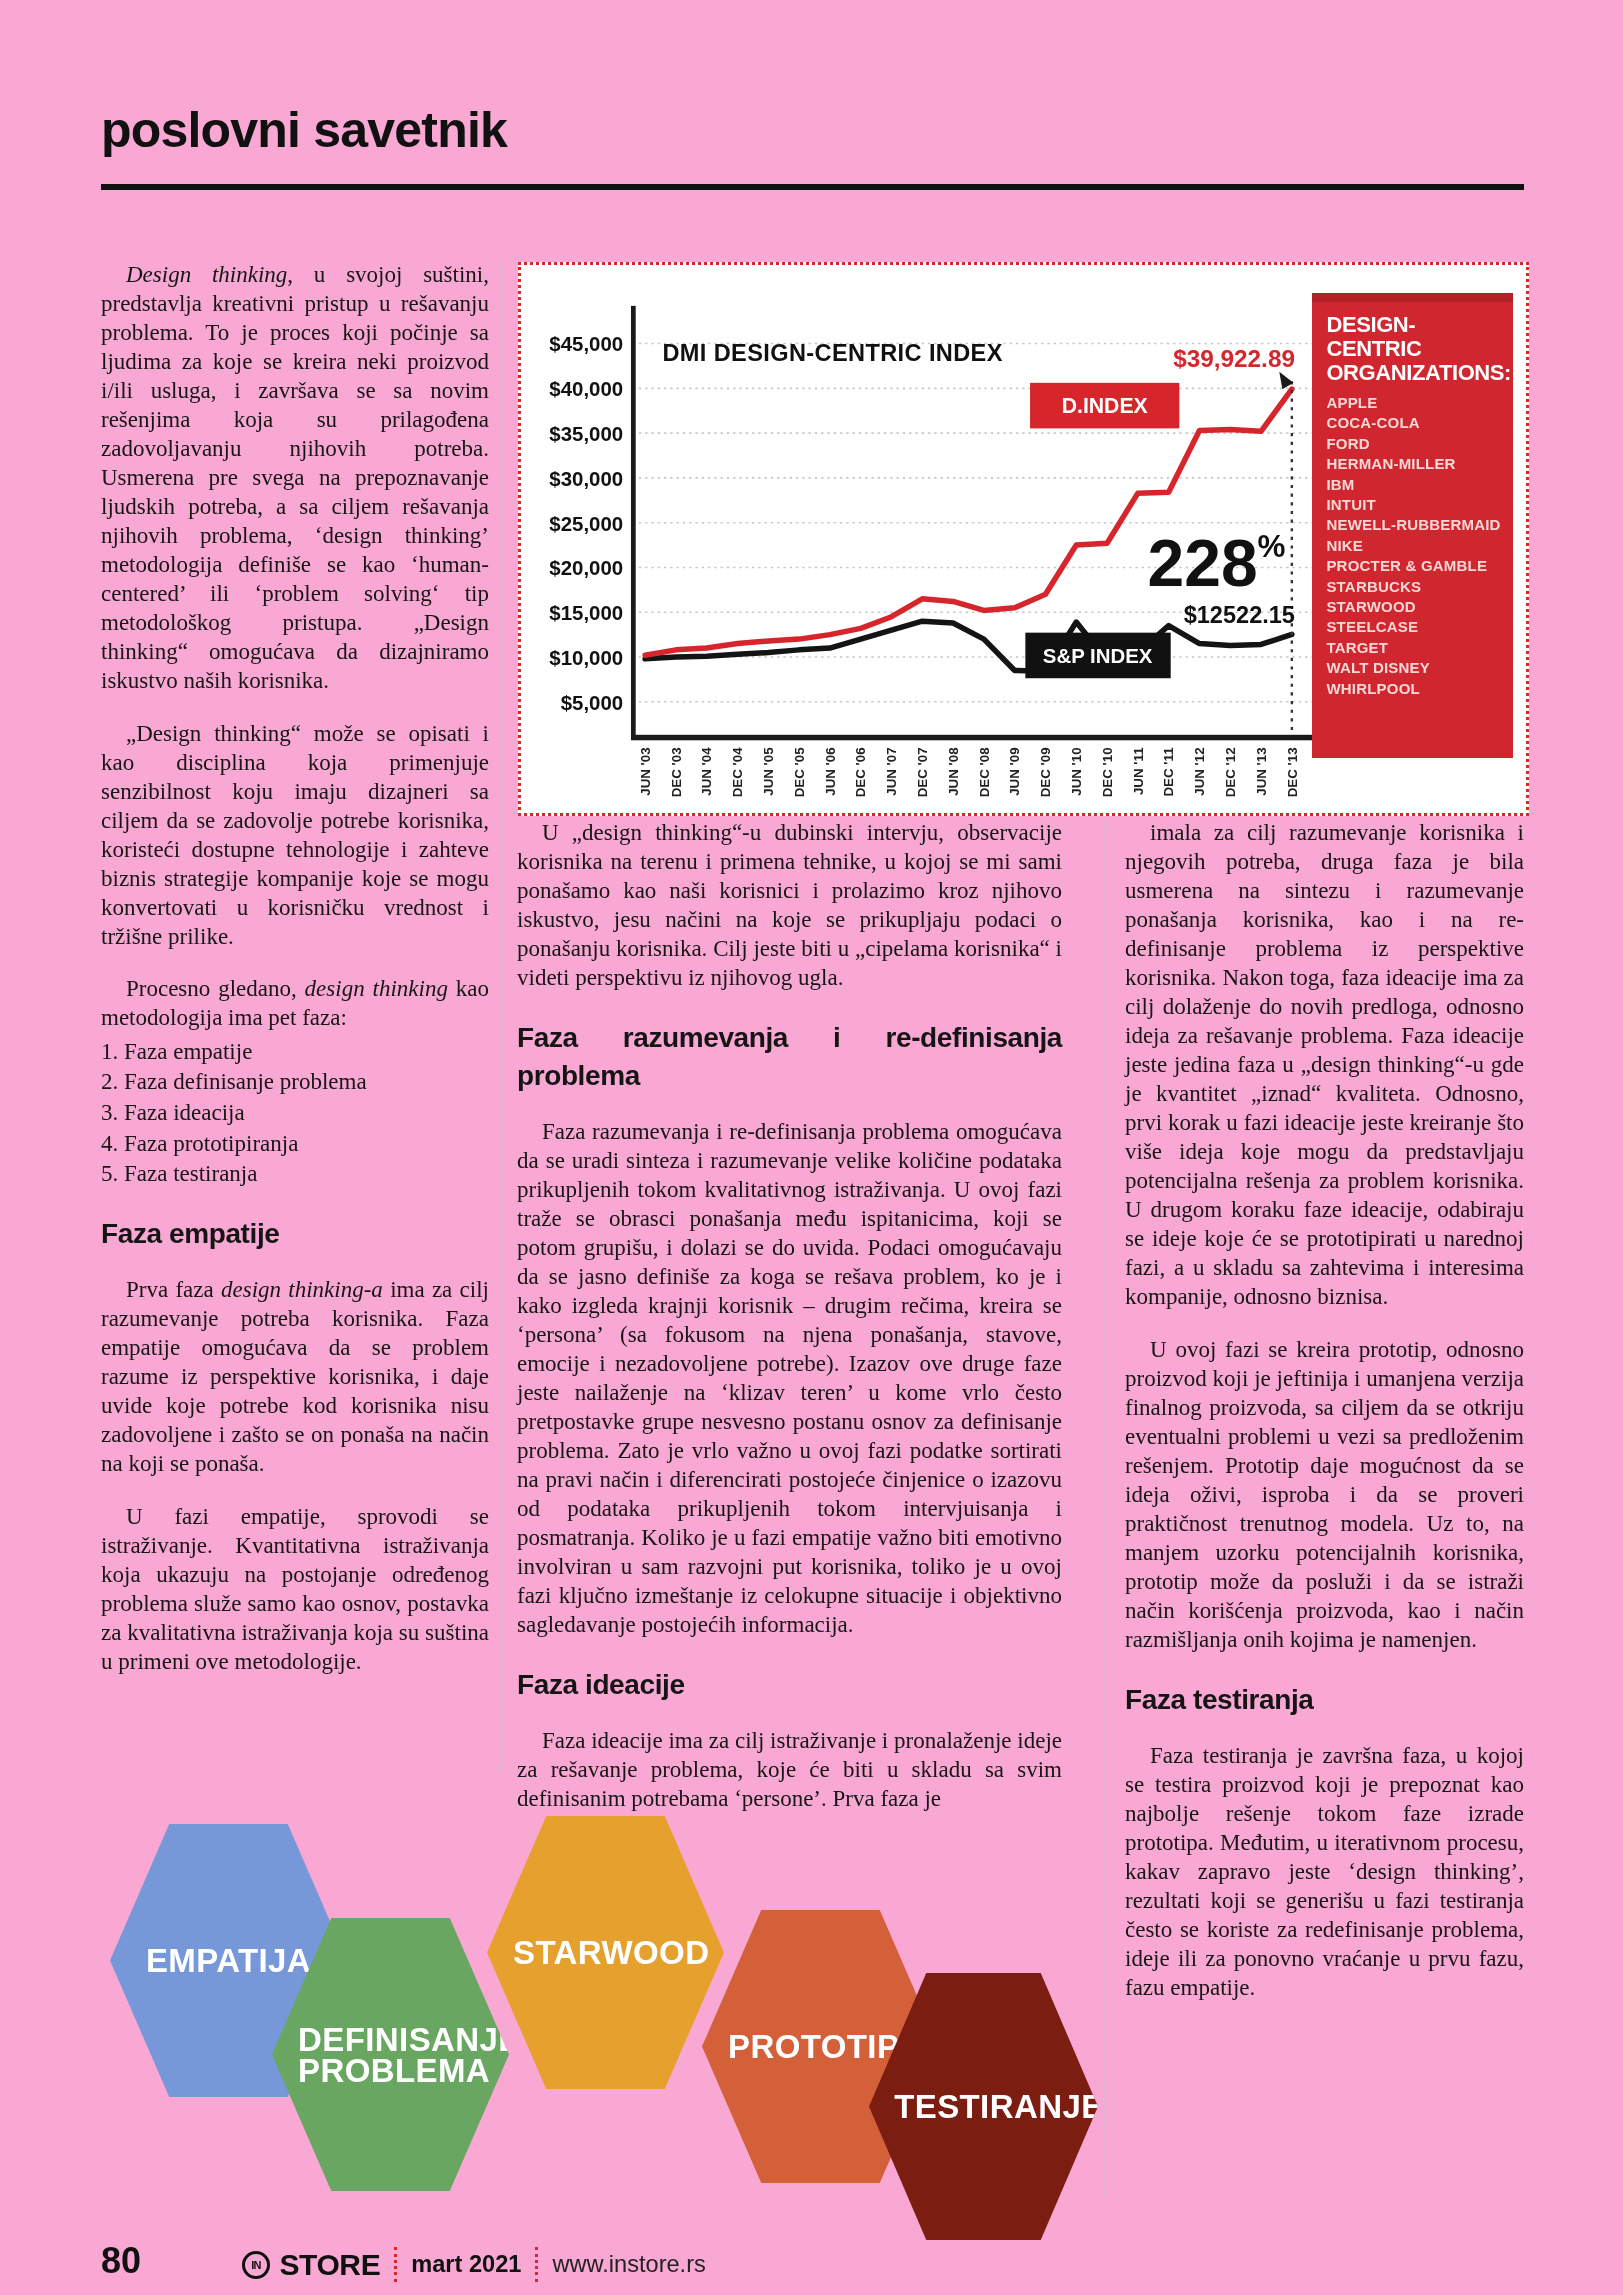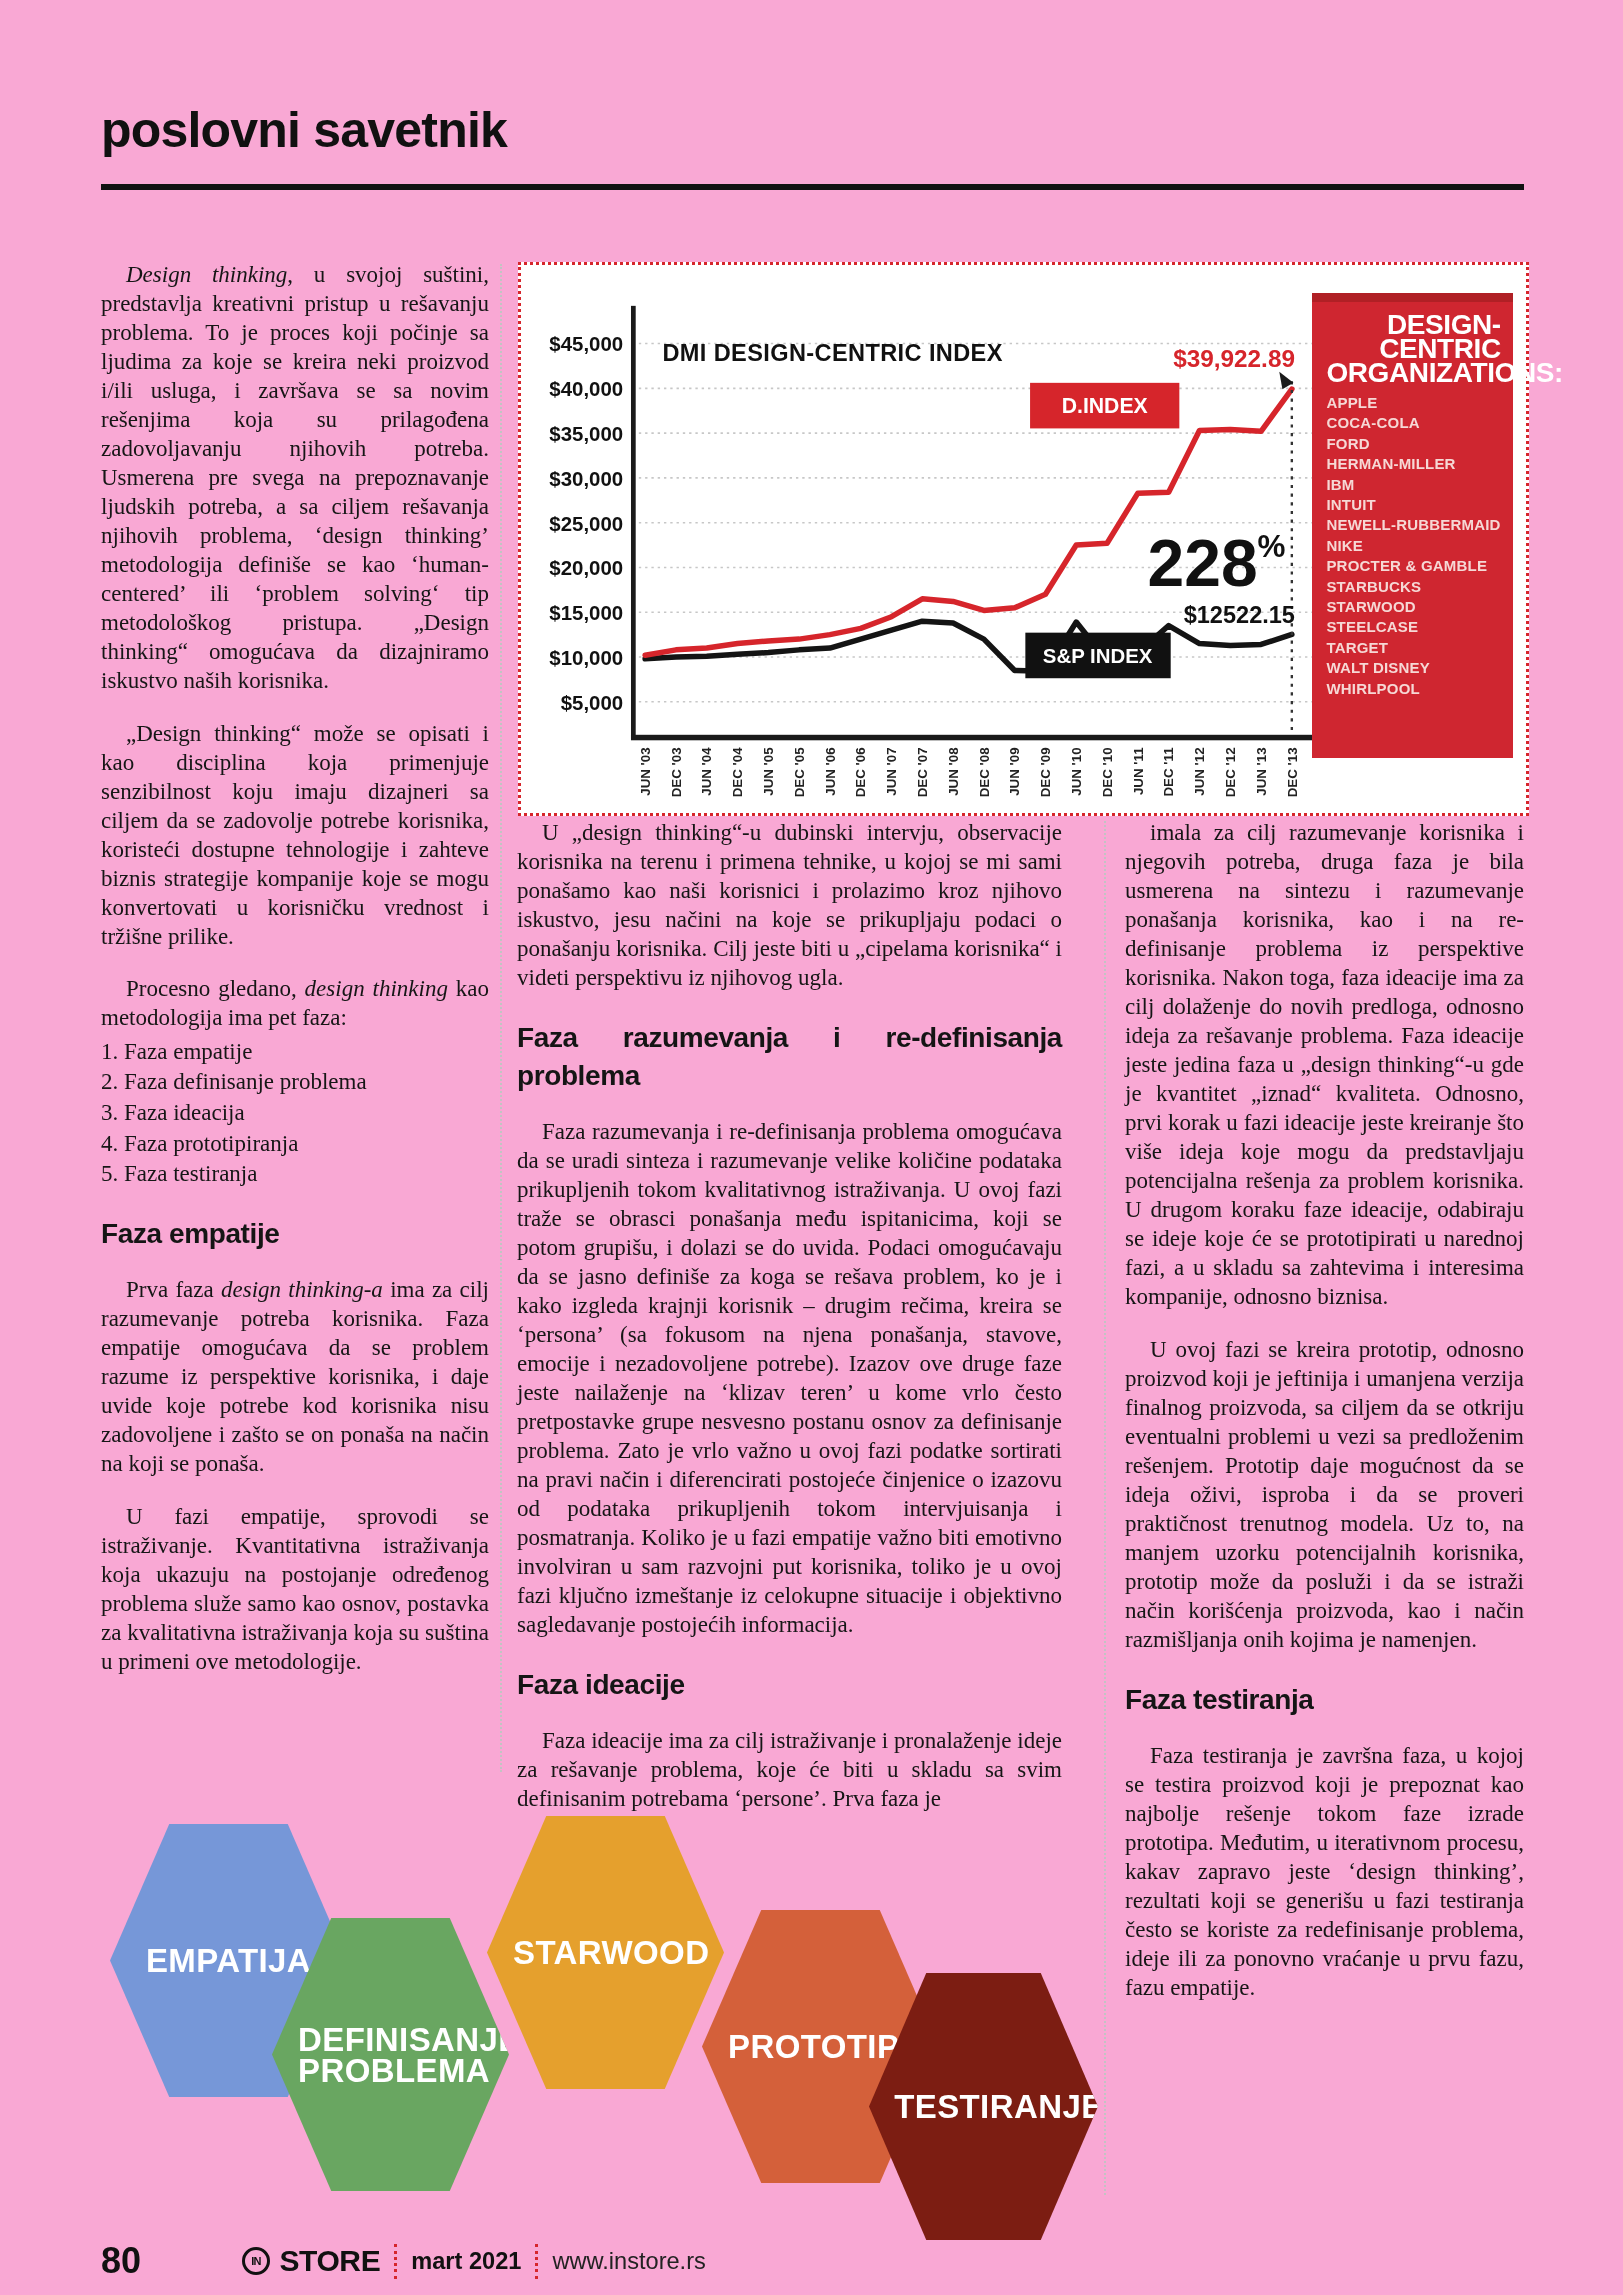--- a/index.html
+++ b/index.html
@@ -24,31 +24,31 @@
   .colsep{position:absolute;width:0;border-left:2.4px dotted #c3c3c3;}
   #sep1{left:500px;top:264px;height:1508px;}
   #sep2{left:1104px;top:821px;height:1374px;}
   
   #chart{position:absolute;left:518px;top:262px;width:1011px;height:554px;
          border:3.9px dotted #d6252b;box-sizing:border-box;background:#fff;}
   #chart svg text{font-family:"Liberation Sans",sans-serif;}
   #org-box{position:absolute;right:12.6px;top:28px;width:201px;height:465px;box-sizing:border-box;
            padding:11px 12.6px 7.9px 14px;border-top:9.4px solid #b02025;
            font-family:"Liberation Sans",sans-serif;color:#fff;}
-  #org-box .org-head{font-weight:800;font-size:28px;line-height:24px;letter-spacing:-0.4px;margin-bottom:7.9px;text-align:right;}
+  #org-box .org-head{font-weight:800;font-size:22px;line-height:24px;letter-spacing:-0.4px;margin-bottom:7.9px;}
   #org-box ul{list-style:none;margin:0;padding:0;}
   #org-box ul li{font-weight:700;font-size:15px;line-height:20.4px;color:#f6d8d5;letter-spacing:0.2px;}
   
   .hex{position:absolute;display:flex;align-items:center;justify-content:center;
        clip-path:polygon(25% 0%,75% 0%,100% 50%,75% 100%,25% 100%,0% 50%);}
   .hex span{display:block;text-align:center;max-width:78%;
        font-family:"Liberation Sans",sans-serif;font-weight:800;font-size:33px;
        line-height:31px;color:#fff;letter-spacing:0.4px;}
   
-  #footer{position:absolute;left:101px;top:2240px;width:1257px;display:flex;align-items:center;
+  #footer{position:absolute;left:101px;top:2240px;width:1257px;display:flex;align-items:flex-end;
           font-family:"Liberation Sans",sans-serif;color:#111;}
   #page-num{font-weight:800;font-size:36px;}
   #footer .brandgrp{display:flex;align-items:center;margin-left:101px;}
   .logo-circle{width:28px;height:28px;border:3.1px solid #111;border-radius:50%;box-sizing:border-box;
                display:flex;align-items:center;justify-content:center;
                font-weight:800;font-size:11px;letter-spacing:-0.8px;margin-right:9.4px;}
   .brand{font-weight:800;font-size:30px;letter-spacing:-0.4px;}
   .foot-sep{width:0;height:35px;border-left:3.1px dotted #d6252b;margin:0 14px;}
   .foot-date{font-weight:800;font-size:23.6px;}
   .foot-site{font-weight:400;font-size:23.6px;color:#222;}

